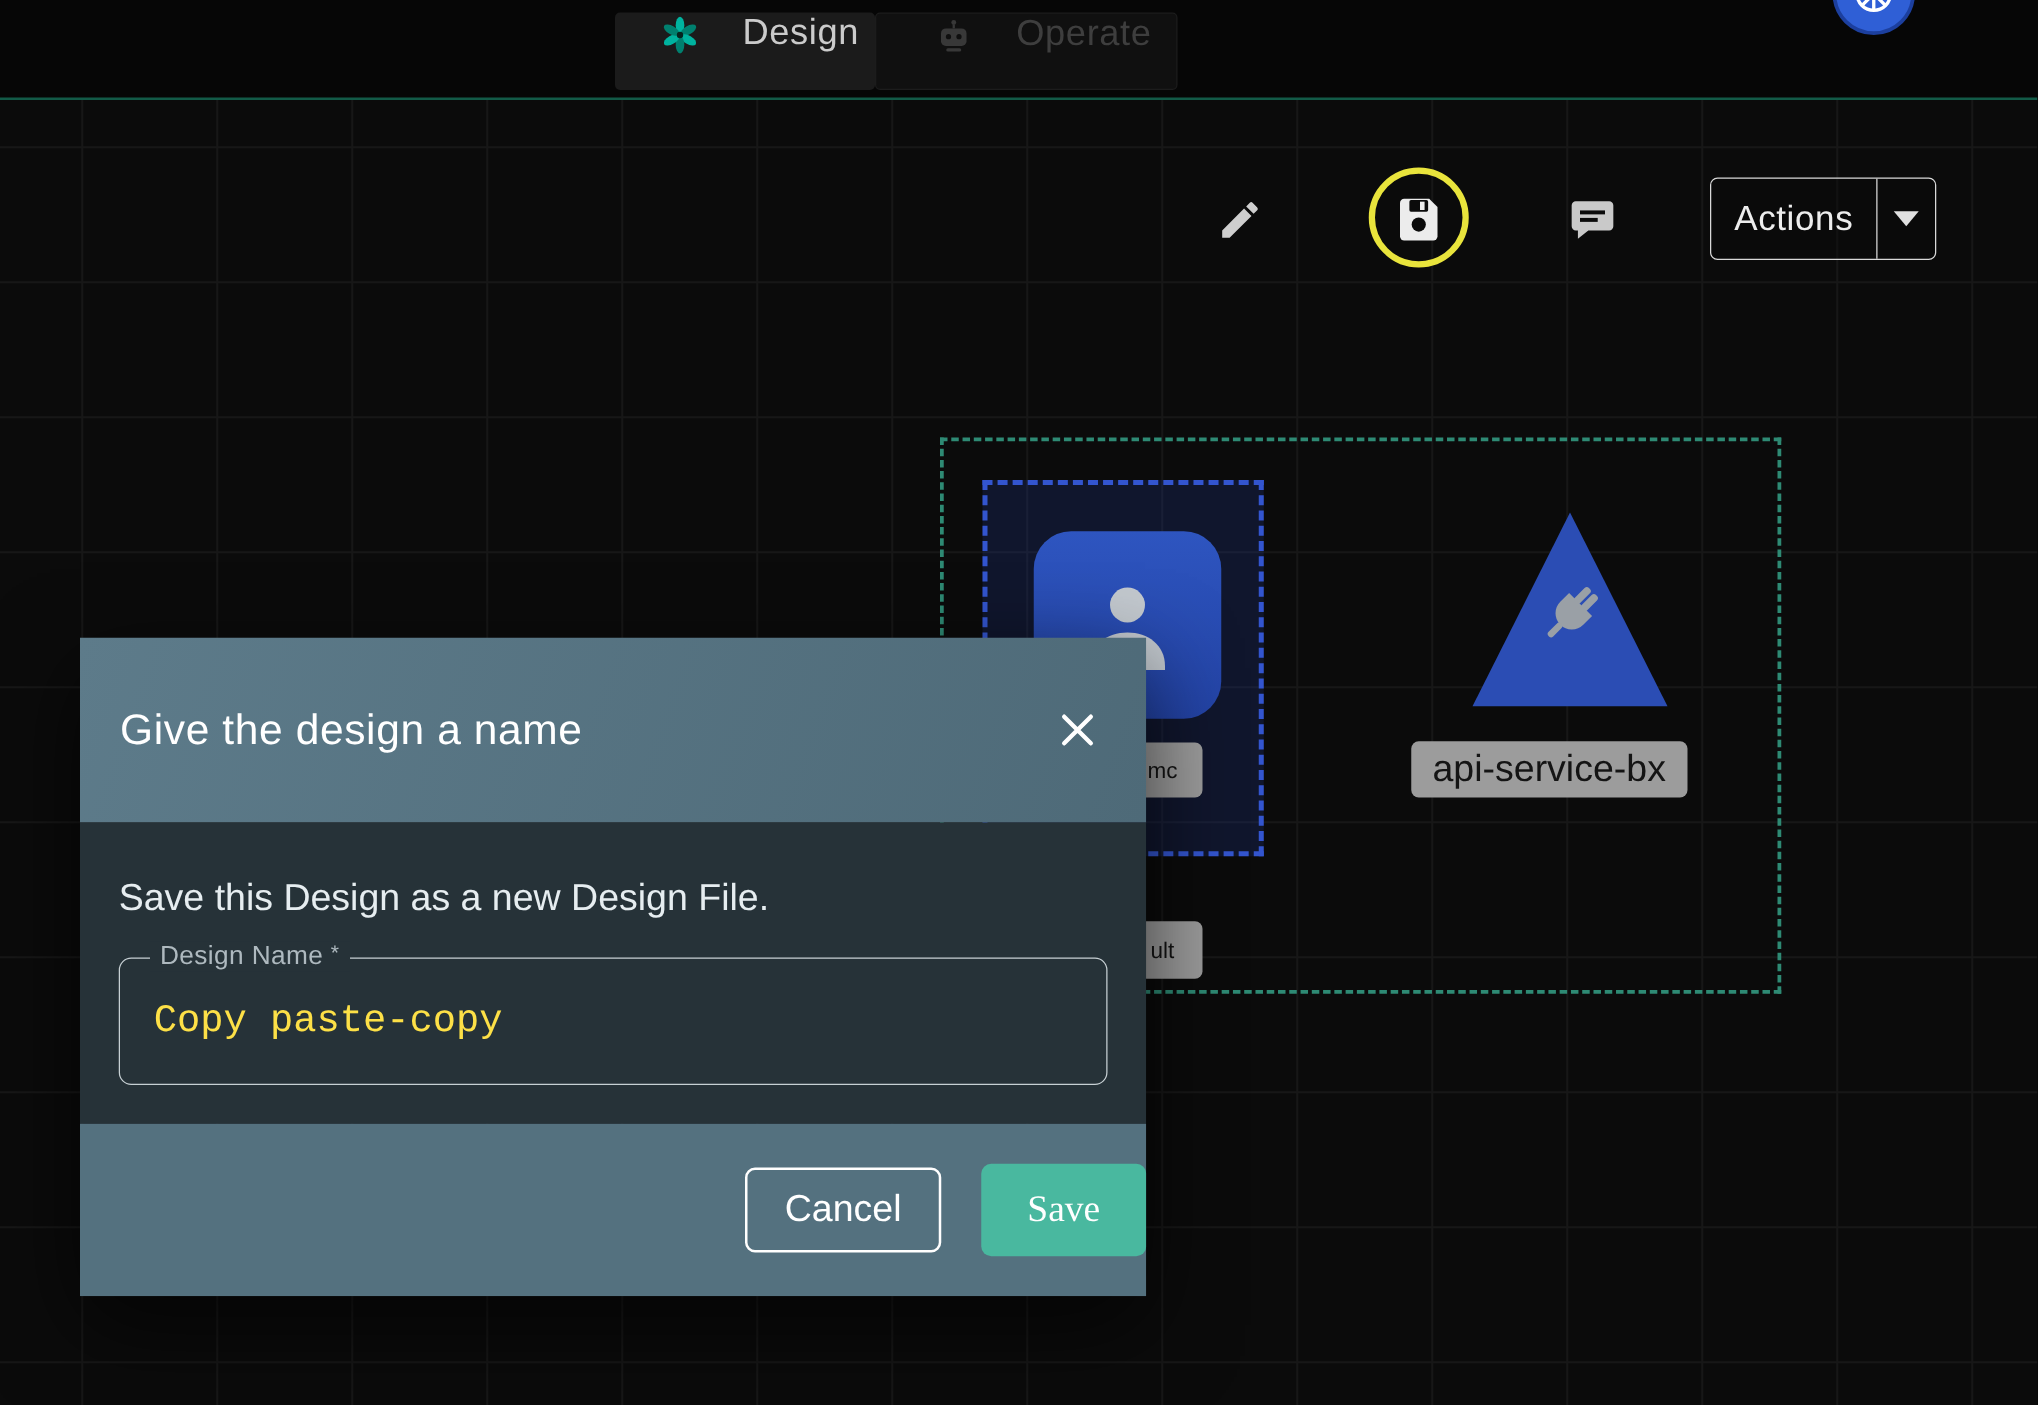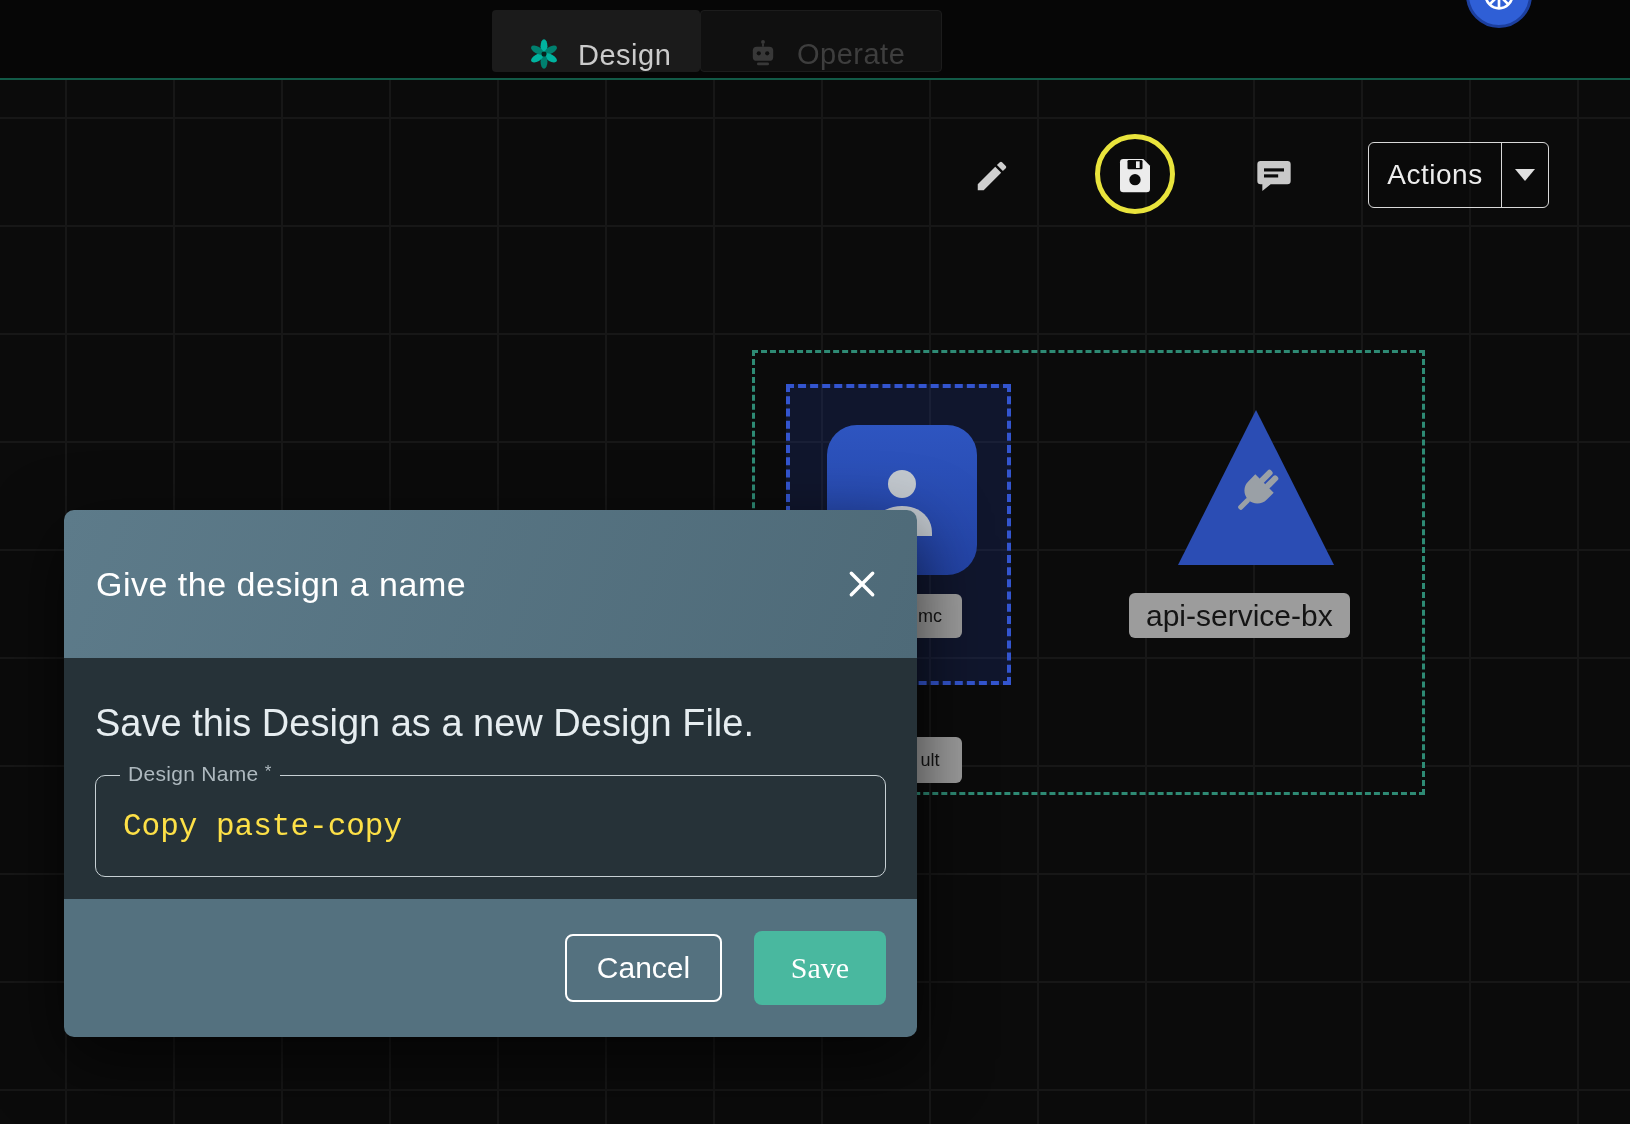--- a/index.html
+++ b/index.html
@@ -14,21 +14,21 @@
 
   
   .topbar {
     position:absolute; top:0; left:0; width:1630px; height:80px;
     background:#060606;
     border-bottom:2px solid #125a47;
     z-index:30;
   }
   .tabs { position:absolute; left:492px; top:10px; display:flex; }
   .tab {
-    display:flex; align-items:flex-end; gap:16px;
+    display:flex; align-items:flex-start; gap:32px;
     height:62px; border-radius:4px; cursor:pointer;
   }
   .tab-design { width:208px; background:#1b1b1b; padding-left:34px; }
   .tab-operate { width:242px; background:#101010; border:1px solid #1c1c1c; padding-left:44px; }
   .tab-label { font-size:29px; letter-spacing:0.5px; }
   .tab-design .tab-label { color:#cbcbcb; }
   .tab-operate .tab-label { color:#3e3e3e; }
   .tab-icon svg { display:block; }
 
   .avatar {
@@ -93,51 +93,51 @@
   }
   .chip-mc { left:898px; top:594px; width:64px; height:44px; }
   .chip-ult { left:898px; top:706px; width:64px; height:46px;margin-top:31px; }
   .chip-api { left:1129px; top:593px; height:45px; padding:0 17px; font-size:30px; }
 
   .node-triangle { position:absolute; left:1176px; top:408px; width:160px; height:160px; z-index:1; cursor:pointer; }
 
   
   .modal {
     position:absolute; left:64px; top:510px; width:853px; height:527px;
-    border-radius:10px; overflow:hidden; z-index:10;
+    border-radius:0; overflow:hidden; z-index:10;
     box-shadow:0 24px 70px rgba(0,0,0,0.65);
   }
   .modal-header {
     height:148px; background:linear-gradient(110deg,#5d7b8a,#4e6a78);
     display:flex; align-items:center; padding:0 32px;
   }
   .modal-title { font-size:34px; color:#ffffff; font-weight:500; letter-spacing:0.5px; flex:1; }
   .modal-close { width:46px; height:46px; display:flex; align-items:center; justify-content:center;
     cursor:pointer; background:transparent; border:none; }
   .modal-body { height:241px; background:#263238; padding:0 31px; }
-  .modal-text { padding-top:44px; font-size:38px; color:#e6edf0; }
+  .modal-text { padding-top:44px; font-size:30px; color:#e6edf0; }
   .field {
     position:relative; margin-top:30px; height:102px;
     border:1.5px solid #c7d0d4; border-radius:10px;
   }
   .field-label {
     position:absolute; top:-14px; left:24px; background:#263238;
     padding:0 8px; font-size:21px; color:#aeb9bf; letter-spacing:0.3px;
   }
   .field-label .req { font-size:17px; vertical-align:top; }
   .field-input {
     position:absolute; inset:0; width:100%; height:100%;
     background:transparent; border:none; outline:none;
     color:#fde047; font-size:31px; padding:0 27px;
     font-family:Liberation Mono, monospace;
   }
   .modal-footer {
     height:138px; background:#54717f;
     display:flex; align-items:center; justify-content:flex-end;
-    gap:32px; padding-right:31px;
+    gap:32px; 
   }
   .btn-cancel {
     width:157px; height:68px; border:2px solid #ffffff; border-radius:8px;
     background:transparent; color:#ffffff; font-size:30px; cursor:pointer;
     font-family:"Liberation Sans", sans-serif;
   }
   .btn-save {
     width:132px; height:74px; border:none; border-radius:8px;
     background:#49b89f; color:#ffffff; font-size:30px; cursor:pointer;
     font-family:Liberation Serif, serif;

